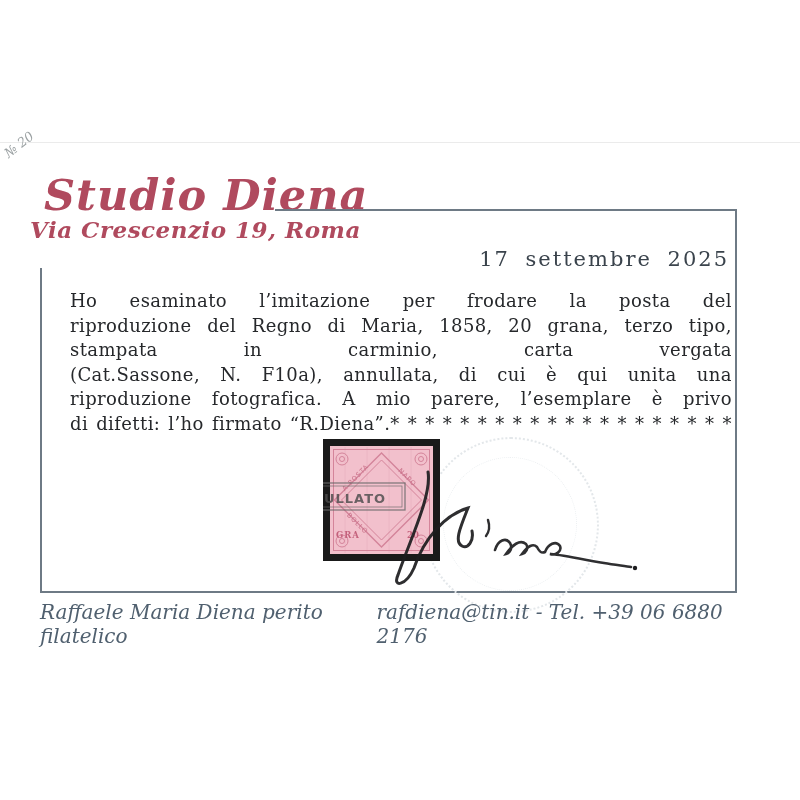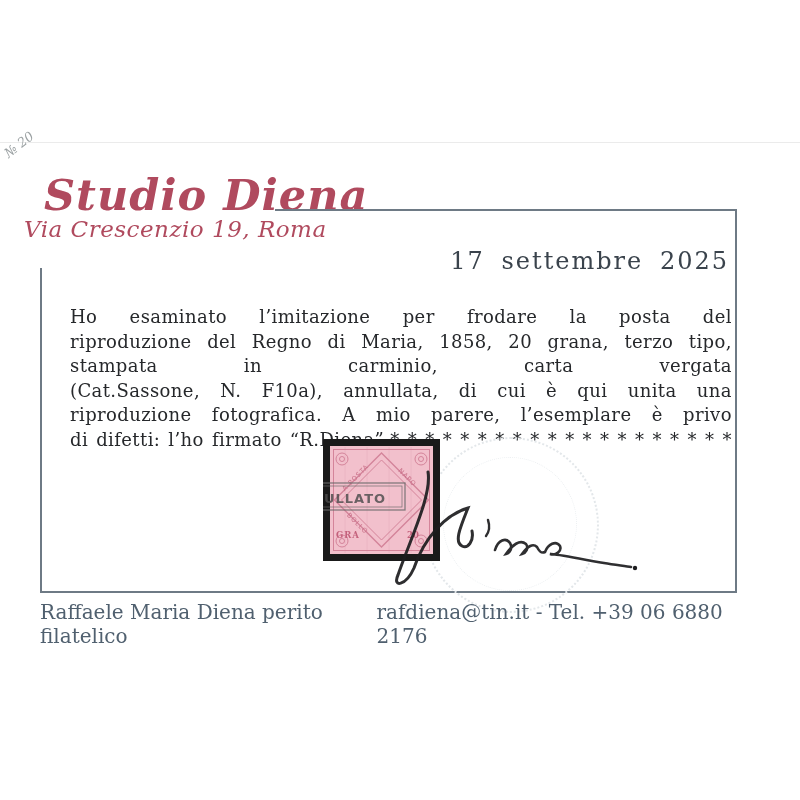--- a/index.html
+++ b/index.html
@@ -20,40 +20,40 @@
     font-size:13px;line-height:13px;color:#9aa0a2;text-align:center;
   }
 
   
   .studio-name{
     left:44px;top:170px;
     font-family:"DejaVu Serif", serif;font-style:italic;font-weight:bold;
     font-size:43px;color:#b04a5e;letter-spacing:1px;
   }
   .studio-address{
-    left:24px;top:216px;
-    font-family:"DejaVu Serif", serif;font-style:italic;font-weight:normal;
+    left:30px;top:216px;
+    font-family:"DejaVu Serif", serif;font-style:italic;font-weight:bold;
     font-size:23px;color:#b04a5e;letter-spacing:0.5px;
   }
 
   
   .frame-line{background:#6e7a85;}
   .frame-top{left:275px;top:209px;width:462px;height:2px;}
   .frame-right{left:735px;top:209px;width:2px;height:384px;}
   .frame-bottom{left:40px;top:591px;width:697px;height:2px;}
   .frame-left{left:40px;top:268px;width:2px;height:323px;}
 
   .cert-date{
     right:71px;top:247px;
-    font-size:24px;color:#3a434c;letter-spacing:2px;word-spacing:7px;
+    font-size:21px;color:#3a434c;letter-spacing:2px;word-spacing:7px;
   }
 
   .cert-body{
     left:70px;top:290px;width:662px;
-    font-size:18px;color:#26282b;letter-spacing:0.4px;margin-top:16px;
+    font-size:18px;color:#26282b;letter-spacing:0.4px;
   }
   .jline{display:flex;justify-content:space-between;height:24.6px;align-items:baseline;white-space:nowrap;}
 
   
   .stamp-photo{left:323px;top:439px;width:117px;height:122px;}
 
   
   .seal-outer{
     left:423px;top:437px;width:172px;height:172px;border-radius:50%;
     border:2px dotted #e3e7ea;
@@ -61,21 +61,21 @@
   .seal-inner{
     left:443px;top:457px;width:132px;height:132px;border-radius:50%;
     border:1px dotted #edf0f2;
   }
 
   .signature-svg{left:380px;top:450px;}
 
   .footer-row{
     left:40px;top:600px;width:697px;
     display:flex;justify-content:space-between;align-items:baseline;
-    font-family:"DejaVu Serif", serif;
+    font-family:"DejaVu Serif", serif;font-style:italic;
     font-size:20px;color:#50606f;
   }
 </style>
 </head>
 <body>
 
 <div class="abs card-edge"></div>
 
 <div class="abs pencil-note">№ 20</div>
 

